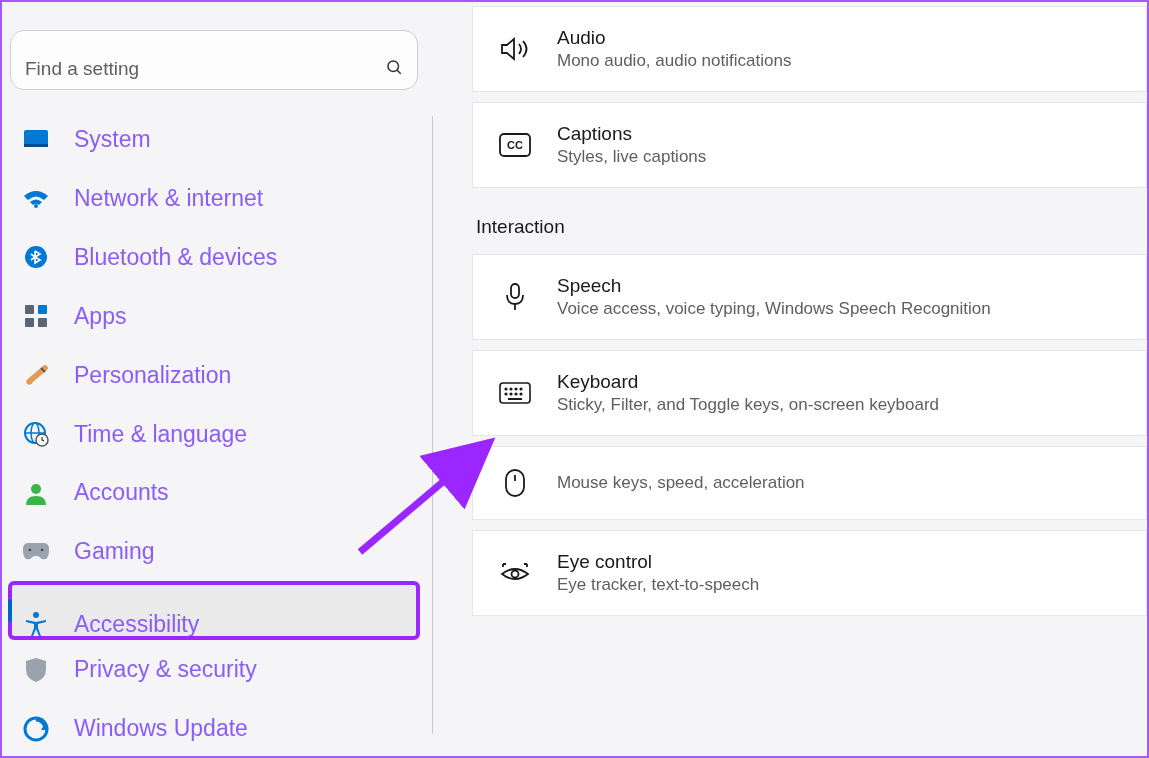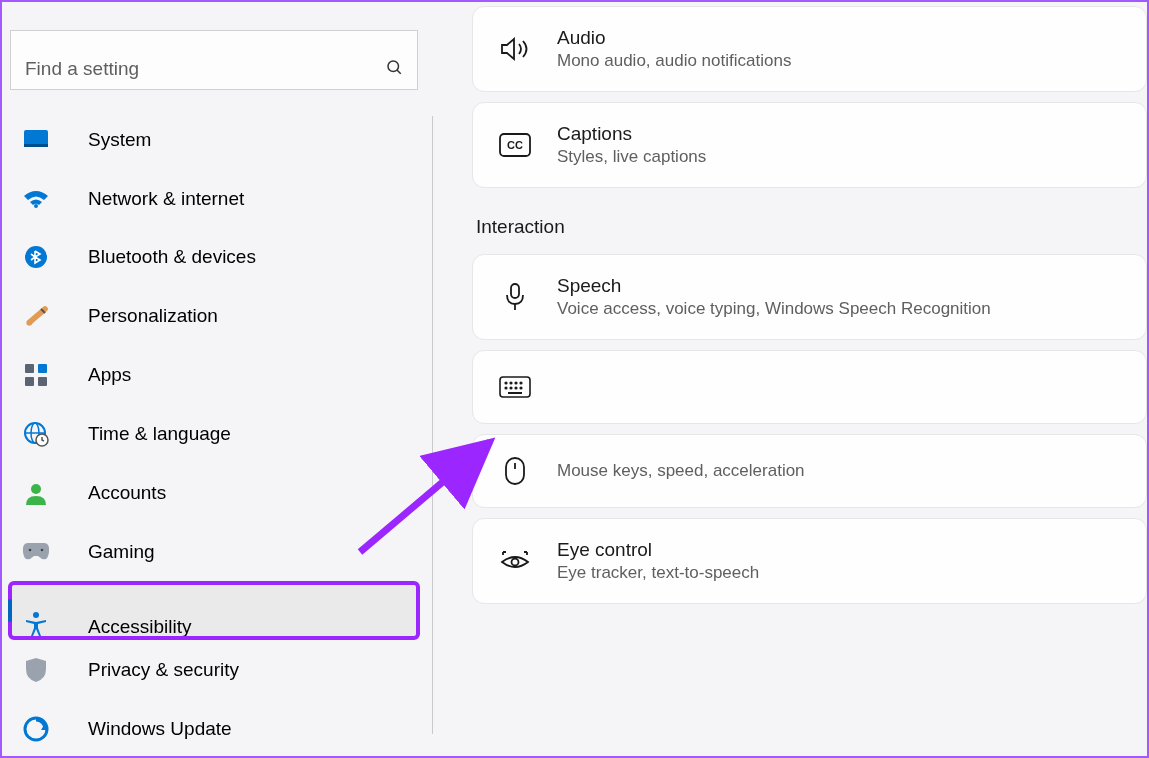--- a/index.html
+++ b/index.html
@@ -18,46 +18,46 @@
     padding: 28px 14px 0 8px;
     display: flex;
     flex-direction: column;
     gap: 4px;
     position: relative;
   }
   .search-wrap {
     margin: 0 0 18px 0;
     background: #fdfdfd;
     border: 1px solid #d0d0d0;
-    border-radius: 0;
+    border-radius: 14px;
     height: 61px;
     display: flex;
     align-items: center;
     padding: 18px 14px 0 14px;
   }
   .search-wrap input {
     flex: 1;
     border: none;
     outline: none;
     font-size: 19px;
     background: transparent;
     color: #222;
   }
   .search-wrap input::placeholder { color: #5f5f5f; }
   .search-wrap .sicon { color: #333; }
   .nav-item {
     display: flex;
     align-items: center;
-    gap: 38px;
+    gap: 24px;
     padding: 0 10px 0 12px;
     height: 56px;
     border-radius: 4px;
     cursor: pointer;
-    font-size: 19px;
-    color: #000000;
+    font-size: 23px;
+    color: #8b5cf6;
   }
   .nav-item .icon-slot {
     width: 28px; height: 28px;
     display: flex; align-items: center; justify-content: center;
   }
   .nav-item.active {
     background: #eaeaea;
     position: relative;
   }
   .nav-item.active::before {
@@ -89,21 +89,21 @@
   }
   .section-title {
     font-size: 19px;
     font-weight: 400;
     color: #1a1a1a;
     margin: 28px 0 16px 4px;
   }
   .card {
     background: #fefefe;
     border: 1px solid #e6e6e6;
-    border-radius: 12px;
+    border-radius: 0;
     display: flex;
     align-items: center;
     gap: 26px;
     padding: 20px 24px 20px 26px;
     margin-bottom: 10px;
     cursor: pointer;
   }
   .card .card-icon {
     width: 32px; height: 32px;
     display: flex; align-items: center; justify-content: center;
@@ -168,38 +168,38 @@
         <svg width="24" height="24" viewBox="0 0 24 24">
             <circle cx="12" cy="12" r="11" fill="#0078d4"></circle>
             <path d="M11 6 L16 9 L11 12 L16 15 L11 18 L11 6 M7 9 L11 12 M7 15 L11 12" stroke="#fff" stroke-width="1.6" fill="none"></path>
           </svg>
       </span>
       <span>Bluetooth &amp; devices</span>
     </div>
 
     <div class="nav-item">
       <span class="icon-slot">
-        <svg width="26" height="26" viewBox="0 0 26 26">
-            <path d="M4 22 Q2 18 6 16 L20 4 Q22 2 24 4 Q26 6 24 8 L10 20 Q8 24 4 22 Z" fill="#e29b52"></path>
-            <path d="M18 6 L22 10" stroke="#555" stroke-width="2"></path>
-          </svg>
-      </span>
-      <span>Personalization</span>
-    </div>
-
-    <div class="nav-item">
-      <span class="icon-slot">
         <svg width="24" height="24" viewBox="0 0 24 24">
             <rect x="1" y="1" width="9" height="9" rx="1" fill="#5a6472"></rect>
             <rect x="14" y="1" width="9" height="9" rx="1" fill="#0078d4"></rect>
             <rect x="1" y="14" width="9" height="9" rx="1" fill="#5a6472"></rect>
             <rect x="14" y="14" width="9" height="9" rx="1" fill="#5a6472"></rect>
           </svg>
       </span>
       <span>Apps</span>
+    </div>
+
+    <div class="nav-item">
+      <span class="icon-slot">
+        <svg width="26" height="26" viewBox="0 0 26 26">
+            <path d="M4 22 Q2 18 6 16 L20 4 Q22 2 24 4 Q26 6 24 8 L10 20 Q8 24 4 22 Z" fill="#e29b52"></path>
+            <path d="M18 6 L22 10" stroke="#555" stroke-width="2"></path>
+          </svg>
+      </span>
+      <span>Personalization</span>
     </div>
 
     <div class="nav-item">
       <span class="icon-slot">
         <svg width="26" height="26" viewBox="0 0 26 26">
             <circle cx="12" cy="12" r="10" fill="none" stroke="#0078d4" stroke-width="2"></circle>
             <ellipse cx="12" cy="12" rx="4" ry="10" fill="none" stroke="#0078d4" stroke-width="1.5"></ellipse>
             <line x1="2" y1="12" x2="22" y2="12" stroke="#0078d4" stroke-width="1.5"></line>
             <circle cx="19" cy="19" r="6" fill="#fff" stroke="#555" stroke-width="1.5"></circle>
             <path d="M19 16 L19 19 L21 20" stroke="#555" stroke-width="1.5" fill="none"></path>
@@ -315,20 +315,24 @@
             <circle cx="12" cy="7" r="0.8" fill="#1a1a1a"></circle>
             <circle cx="17" cy="7" r="0.8" fill="#1a1a1a"></circle>
             <circle cx="22" cy="7" r="0.8" fill="#1a1a1a"></circle>
             <circle cx="7" cy="12" r="0.8" fill="#1a1a1a"></circle>
             <circle cx="12" cy="12" r="0.8" fill="#1a1a1a"></circle>
             <circle cx="17" cy="12" r="0.8" fill="#1a1a1a"></circle>
             <circle cx="22" cy="12" r="0.8" fill="#1a1a1a"></circle>
             <line x1="9" y1="17" x2="23" y2="17" stroke-width="2"></line>
           </svg>
       </span>
+      <div class="card-text">
+        <div class="title">Keyboard</div>
+        <div class="sub">Sticky, Filter, and Toggle keys, on-screen keyboard</div>
+      </div>
     </div>
 
     <div class="card">
       <span class="card-icon">
         <svg width="22" height="30" viewBox="0 0 22 30" fill="none" stroke="#1a1a1a" stroke-width="1.8">
             <rect x="2" y="2" width="18" height="26" rx="9"></rect>
             <line x1="11" y1="7" x2="11" y2="13"></line>
           </svg>
       </span>
       <div class="card-text">

